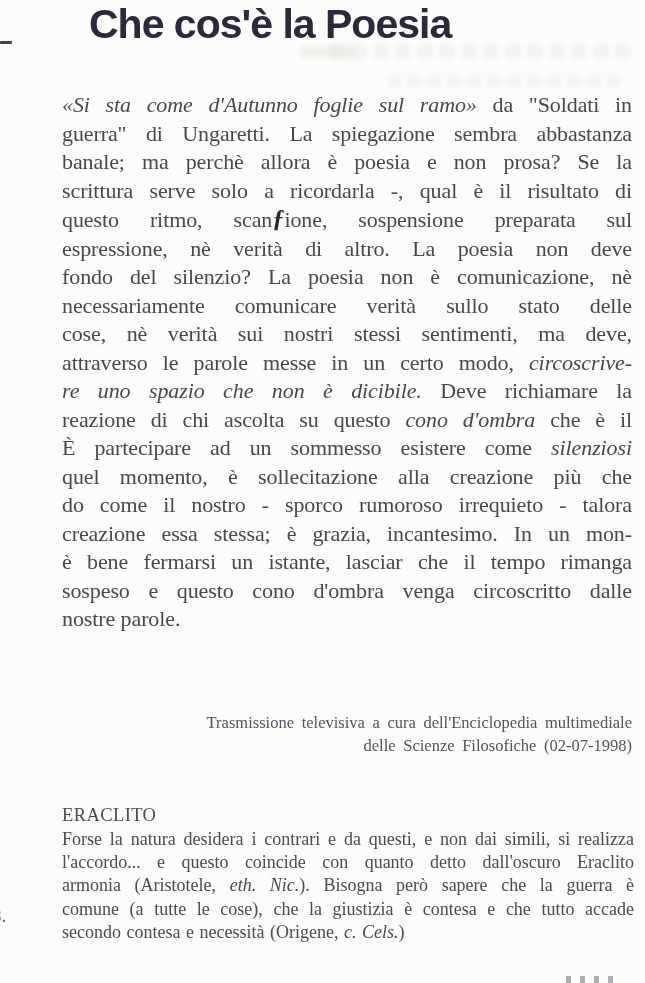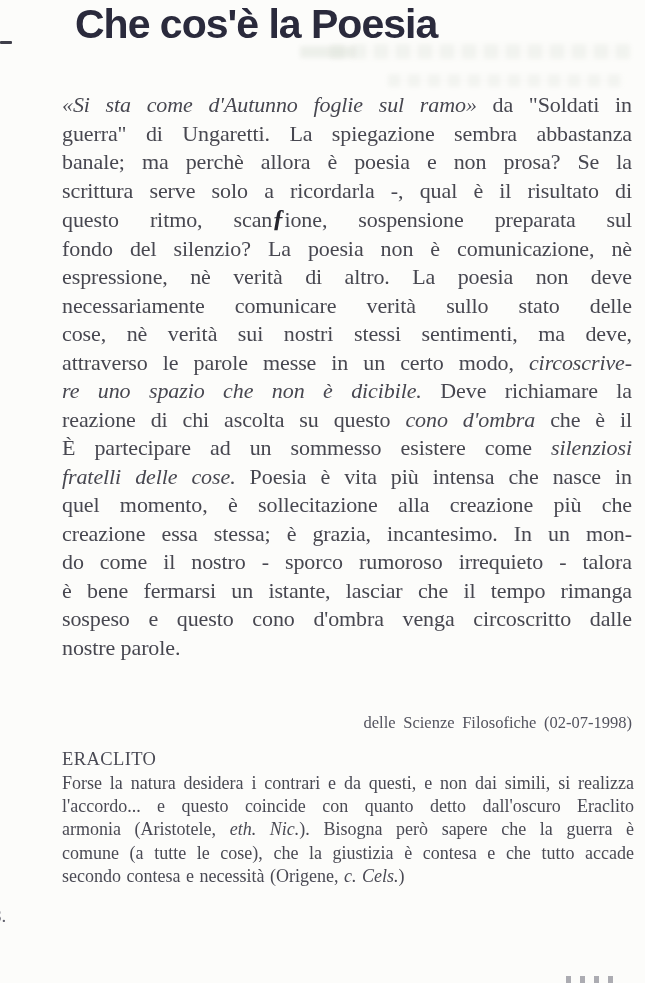--- a/index.html
+++ b/index.html
@@ -13,21 +13,21 @@
   }
   
   .ghost { position:absolute; opacity:.35; filter:blur(2px); pointer-events:none; }
   .g1 { left:330px; top:44px; width:300px; height:15px;
         background:repeating-linear-gradient(90deg,#dfe3dc 0 14px,#f7f7f4 14px 22px); }
   .g2 { left:300px; top:46px; width:55px; height:12px; background:#d4dacf; }
   .g3 { left:388px; top:74px; width:235px; height:13px;
         background:repeating-linear-gradient(90deg,#e2e6df 0 12px,#f7f7f4 12px 20px); }
 
   .title {
-    position:absolute; left:75px; top:1px; margin:0;
+    position:absolute; left:89px; top:1px; margin:0;
     font-family:"Liberation Sans", sans-serif;
     font-weight:bold; font-size:41px; letter-spacing:-1px;
     color:#2a2a3c; white-space:nowrap;
   }
   .margin-dash {
     position:absolute; left:0; top:41px; width:12px; height:3px;
     background:#3f3f4a; border-radius:1px;
   }
 
   .bodytext {
@@ -39,21 +39,21 @@
   .tline.last { text-align-last:left; }
   .it { font-style:italic; }
   .hw { font-style:italic; font-weight:bold; font-size:1.12em; color:#26262e; }
 
   .attribution {
     position:absolute; left:62px; top:711px; width:570px;
     text-align:right; font-size:16.5px; line-height:23px;
     word-spacing:3.5px; color:#53535e;
   }
 
-  .eraclito { position:absolute; left:62px; top:748px; width:572px; color:#4a4a54; }
+  .eraclito { position:absolute; left:62px; top:804px; width:572px; color:#4a4a54; }
   .eraclito-heading {
     font-size:18.5px; letter-spacing:.4px; line-height:22px; font-weight:normal; margin:0;
   }
   .eraclito-lines { margin-top:2px; font-size:18px; line-height:23.2px; word-spacing:1px; }
   .eline { text-align:justify; text-align-last:justify; white-space:nowrap; }
   .eline.last { text-align-last:left; }
 
   .page-number-fragment {
     position:absolute; left:-8px; top:905px;
     font-size:19px; color:#62626e;
@@ -72,38 +72,38 @@
   <div class="margin-dash"></div>
 
   <h1 class="title">Che cos'è la Poesia</h1>
 
   <div class="bodytext" id="body-lines">
       <div class="tline"><span class="it">«Si sta come d'Autunno foglie sul ramo»</span><span> da "Soldati in</span></div>
       <div class="tline"><span>guerra" di Ungaretti. La spiegazione sembra abbastanza</span></div>
       <div class="tline"><span>banale; ma perchè allora è poesia e non prosa? Se la</span></div>
       <div class="tline"><span>scrittura serve solo a ricordarla -, qual è il risultato di</span></div>
       <div class="tline"><span>questo ritmo, scan</span><span class="hw">ƒ</span><span>ione, sospensione preparata sul</span></div>
+      <div class="tline"><span>espressione, nè verità di altro. La poesia non deve</span></div>
       <div class="tline"><span>fondo del silenzio? La poesia non è comunicazione, nè</span></div>
-      <div class="tline"><span>espressione, nè verità di altro. La poesia non deve</span></div>
       <div class="tline"><span>necessariamente comunicare verità sullo stato delle</span></div>
       <div class="tline"><span>cose, nè verità sui nostri stessi sentimenti, ma deve,</span></div>
       <div class="tline"><span>attraverso le parole messe in un certo modo, </span><span class="it">circoscrive-</span></div>
       <div class="tline"><span class="it">re uno spazio che non è dicibile.</span><span> Deve richiamare la</span></div>
       <div class="tline"><span>reazione di chi ascolta su questo </span><span class="it">cono d'ombra</span><span> che è il</span></div>
       <div class="tline"><span>È partecipare ad un sommesso esistere come </span><span class="it">silenziosi</span></div>
-      <div class="tline"><span class="it">fratelli delle cose.</span><span> Poesia è vita più intensa che nasce in</span></div>
       <div class="tline"><span>quel momento, è sollecitazione alla creazione più che</span></div>
+      <div class="tline"><span>do come il nostro - sporco rumoroso irrequieto - talora</span></div>
       <div class="tline"><span>creazione essa stessa; è grazia, incantesimo. In un mon-</span></div>
-      <div class="tline"><span>do come il nostro - sporco rumoroso irrequieto - talora</span></div>
       <div class="tline"><span>è bene fermarsi un istante, lasciar che il tempo rimanga</span></div>
       <div class="tline"><span>sospeso e questo cono d'ombra venga circoscritto dalle</span></div>
       <div class="tline last"><span>nostre parole.</span></div>
     </div>
 
   <div class="attribution">
+    <div>Trasmissione televisiva a cura dell'Enciclopedia multimediale</div>
     <div>delle Scienze Filosofiche (02-07-1998)</div>
   </div>
 
   <div class="eraclito">
     <h2 class="eraclito-heading">ERACLITO</h2>
     <div class="eraclito-lines" id="eraclito-lines">
         <div class="eline"><span>Forse la natura desidera i contrari e da questi, e non dai simili, si realizza</span></div>
         <div class="eline"><span>l'accordo... e questo coincide con quanto detto dall'oscuro Eraclito</span></div>
         <div class="eline"><span>armonia (Aristotele, </span><span class="it">eth. Nic.</span><span>). Bisogna però sapere che la guerra è</span></div>
         <div class="eline"><span>comune (a tutte le cose), che la giustizia è contesa e che tutto accade</span></div>

